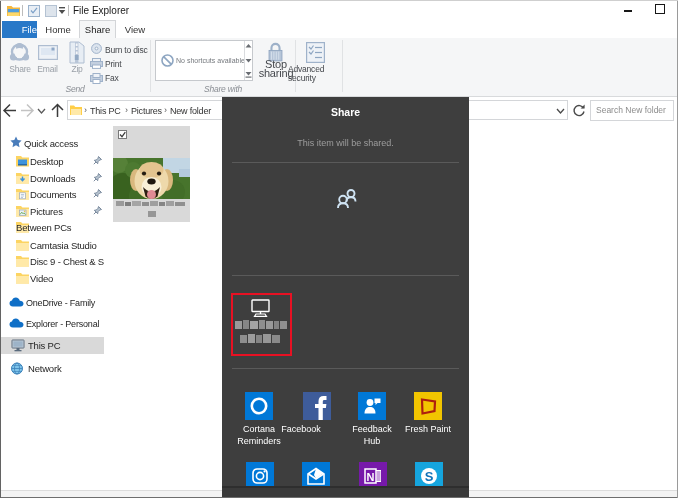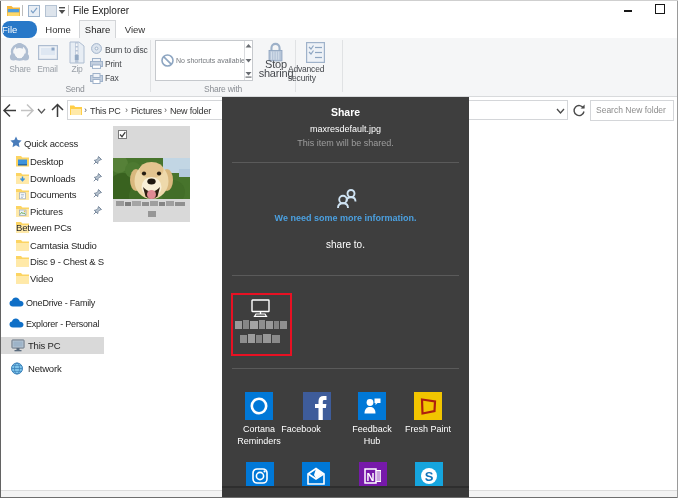--- a/index.html
+++ b/index.html
@@ -7,27 +7,27 @@
 body { font-family:"Liberation Sans", sans-serif; position:relative; background:#fff; }
 .abs { position:absolute; }
 
 #titlebar { left:0; top:0; width:678px; height:21px; background:#fff; }
 #tb-title { left:73px; top:5px; font-size:10px; color:#1a1a1a; }
 .tb-sep { top:5px; width:1px; height:11px; background:#bcbcbc; }
 #min-btn { left:624px; top:10px; width:8px; height:2px; background:#171717; }
 #max-btn { left:655px; top:4px; width:10px; height:10px; border:1.5px solid #171717; background:#fff; }
 
 #tabrow { left:0; top:21px; width:678px; height:17px; background:#fff; }
-#tab-file { left:2px; top:21px; width:35px; height:17px; background:#2878c8; color:#fff; font-size:9.5px; text-align:left; line-height:17px;border-radius:8px; }
+#tab-file { left:2px; top:21px; width:35px; height:17px; background:#2878c8; color:#fff; font-size:9.5px; text-align:right; line-height:17px; }
 .tab { top:21px; height:17px; font-size:9.5px; color:#333; text-align:center; line-height:17px; }
 #tab-share { left:79px; top:20px; width:37px; height:18px; background:#f5f6f7; border:1px solid #d3d5d8; border-bottom:none; color:#222; font-size:9.5px; text-align:center; line-height:17px; }
 
 #ribbon { left:0; top:38px; width:678px; height:59px; background:#f5f6f7; border-bottom:1px solid #d8dadc; }
 .grp-sep { top:2px; width:1px; height:52px; background:#e0e2e4; }
-.grp-label { top:49px; font-size:8.5px; letter-spacing:-0.2px; color:#8a8e94; text-align:center; }
+.grp-label { top:49px; font-size:8.5px; letter-spacing:-0.2px; color:#8a8e94; text-align:center;font-style:italic; }
 .rib-big-label { font-size:8.5px; letter-spacing:-0.2px; color:#9aa0a8; text-align:center; }
 .rib-small-label { font-size:8.5px; letter-spacing:-0.2px; color:#45484d; }
 
 #addr-row { left:0; top:97px; width:678px; height:25px; background:#fff; }
 #addr-box { left:67px; top:100px; width:501px; height:20px; background:#fff; border:1px solid #d4d6d9; }
 #search-box { left:590px; top:100px; width:84px; height:21px; background:#fff; border:1px solid #d4d6d9; font-size:8.5px; color:#8c8c8c; line-height:19px; padding-left:5px; white-space:nowrap; overflow:hidden; }
 .crumb { font-size:9px; letter-spacing:-0.2px; color:#333; }
 
 #sidebar { left:0; top:122px; width:108px; height:368px; background:#fff; border-right:1px solid #ececec; }
 .side-item { left:0; width:107px; height:17px; font-size:9.5px; letter-spacing:-0.2px; color:#262626; white-space:nowrap; overflow:hidden; }
@@ -352,33 +352,30 @@
 </div>
 
 <div class="abs" id="statusbar"></div>
 <div class="abs" id="bottomline"></div>
 <div class="abs" id="rightline"></div>
 <div class="abs" style="left:0;top:0;width:1px;height:498px;background:#636363"></div>
 <div class="abs" style="left:0;top:0;width:678px;height:1px;background:#cfcfcf"></div>
 
 <div class="abs" id="pane">
   <div class="ctr" style="top:9px;font-size:10.5px;font-weight:bold">Share</div>
-  <div class="ctr" style="top:27px;font-size:9px">maxresdefault.jpg</div>
   <div class="ctr" style="top:41px;font-size:9px;color:#9d9d9d">This item will be shared.</div>
   <div class="pane-div" style="top:65px"></div>
   <svg class="abs" style="left:114px;top:90px" width="22" height="22" viewBox="0 0 22 22">
     <g fill="none" stroke="#cfe3f3" stroke-width="1.9">
       <circle cx="15" cy="6.5" r="3.5"></circle>
       <path d="M10.5 14.5 C10.5 11.5 12.5 10.3 15 10.3 C17.5 10.3 19.5 11.5 19.5 14.5"></path>
       <circle cx="7" cy="12.5" r="3.8"></circle>
       <path d="M2 21 C2 17.5 4.2 16.3 7 16.3 C9.8 16.3 12 17.5 12 21"></path>
     </g>
   </svg>
-  <div class="ctr" style="top:116px;font-size:9px;font-weight:bold;color:#4ba0e0">We need some more information.</div>
-  <div class="ctr" style="top:142px;font-size:10px">share to.</div>
   <div class="pane-div" style="top:178px"></div>
   <div id="redbox"></div>
   <svg class="abs" style="left:29px;top:202px" width="19" height="18" viewBox="0 0 19 18">
     <g fill="none" stroke="#fff" stroke-width="1.4">
       <rect x="1" y="1" width="17" height="11.5" rx="0.5"></rect>
       <line x1="9.5" y1="12.5" x2="9.5" y2="15"></line>
     </g>
     <path d="M5 15 L14 15 L15.5 17.3 L3.5 17.3 Z" fill="none" stroke="#fff" stroke-width="1.2"></path>
   </svg>
   <svg class="abs" style="left:13px;top:222px" width="52" height="12" viewBox="0 0 52 12">

